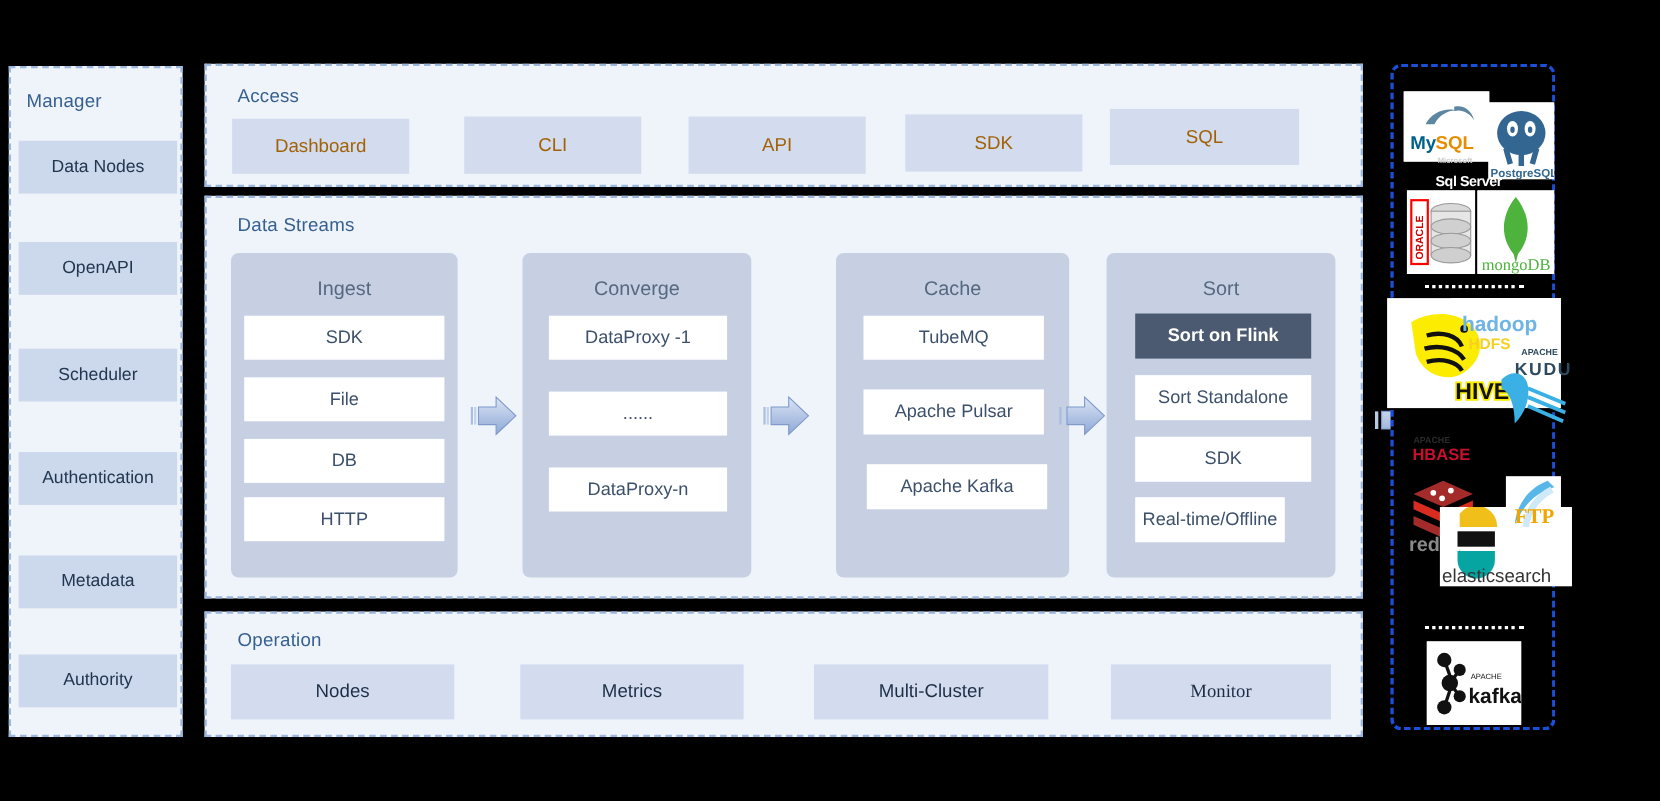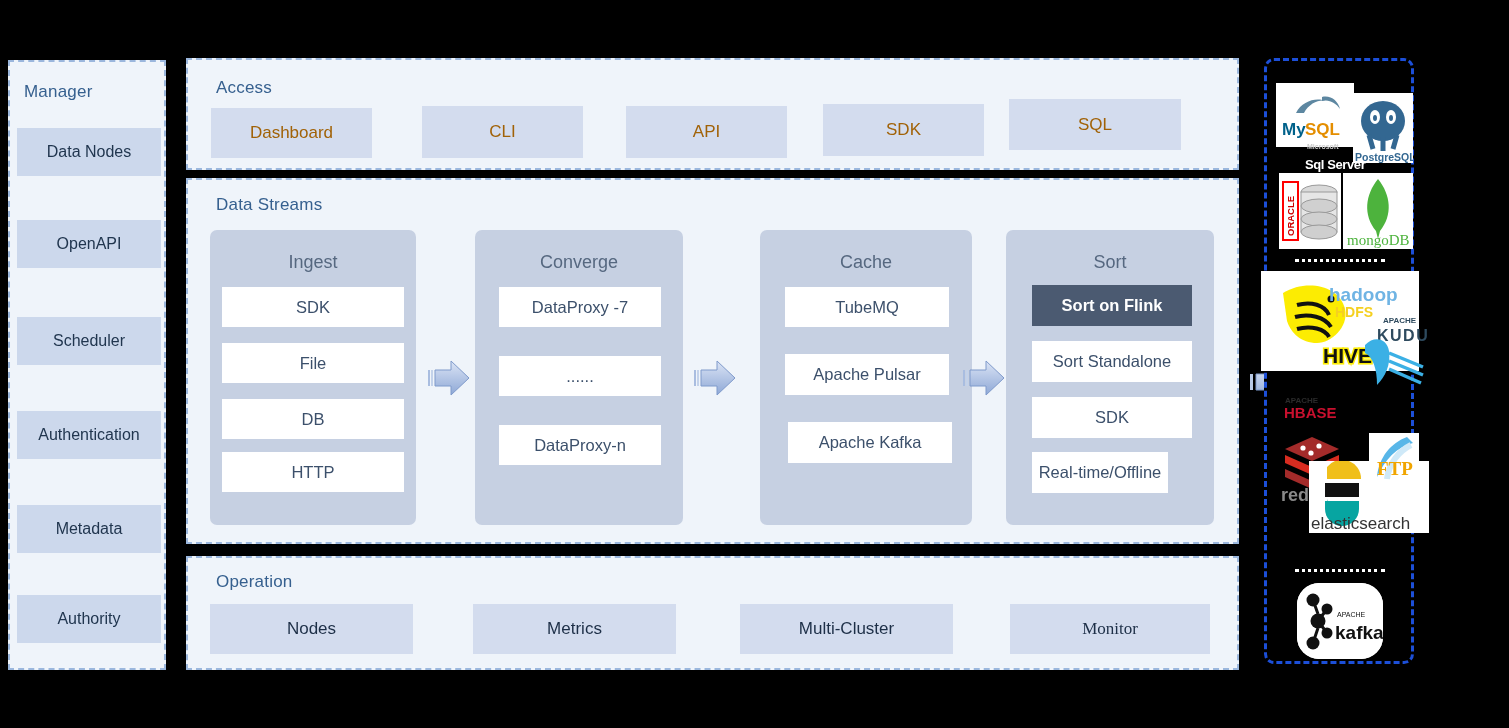--- a/index.html
+++ b/index.html
@@ -151,21 +151,21 @@
         </linearGradient>
           </defs>
         <path d="M10 14 L26 14 L26 5 L44 22 L26 39 L26 30 L10 30 Z" fill="url(#ag1)" stroke="#7f9acb" stroke-width="1"></path>
         <rect x="3" y="14" width="2" height="16" fill="#a9bde0"></rect>
         <rect x="6" y="14" width="2" height="16" fill="#c3d2ea"></rect>
       </svg>
     </div>
 
     <div class="stage-col" style="left:287px; width:208px;">
       <div class="col-title">Converge</div>
-      <div class="leaf" style="left:24px; top:57px;  width:162px; height:40px;">DataProxy -7</div>
+      <div class="leaf" style="left:24px; top:57px;  width:162px; height:40px;">DataProxy -1</div>
       <div class="leaf" style="left:24px; top:126px; width:162px; height:40px;">......</div>
       <div class="leaf" style="left:24px; top:195px; width:162px; height:40px;">DataProxy-n</div>
     </div>
 
     <div class="arrow" style="left:503px; top:176px;">
       <svg viewBox="0 0 46 44" width="46" height="44">
         <defs>
             <linearGradient id="ag2" x1="0" y1="0" x2="0" y2="1">
           <stop offset="0" stop-color="#dbe4f5"></stop>
               <stop offset="1" stop-color="#8ea8d6"></stop>
@@ -341,21 +341,21 @@
       <svg viewBox="0 0 50 56" width="50" height="56">
         <rect width="50" height="56" fill="#fff"></rect>
         <path d="M38 4 C22 10, 10 24, 8 44 C16 26, 28 14, 44 10 Z" fill="#58b6e8"></path>
         <path d="M42 12 C30 18, 20 30, 18 46" stroke="#cfe9f8" stroke-width="6" fill="none"></path>
         <text x="8" y="42" font-family="'Liberation Serif',serif" font-size="19" font-weight="bold" fill="#f0a500">FTP</text>
       </svg>
     </div>
 
     <div class="dash-sep" style="left:28px; top:508px; width:90px;"></div>
 
-    <div class="logo" style="left:30px; top:522px; width:86px; height:76px;border-radius:22px;">
+    <div class="logo" style="left:30px; top:522px; width:86px; height:76px;">
       <svg viewBox="0 0 86 76" width="86" height="76">
         <rect width="86" height="76" fill="#fff"></rect>
         <circle cx="16" cy="17" r="6.5" fill="#111"></circle>
         <circle cx="16" cy="60" r="6.5" fill="#111"></circle>
         <circle cx="30" cy="26" r="5.5" fill="#111"></circle>
         <circle cx="30" cy="50" r="5.5" fill="#111"></circle>
         <circle cx="21" cy="38" r="7.5" fill="#111"></circle>
         <path d="M21 38 L30 26 M21 38 L30 50 M16 17 L21 31 M16 60 L21 45" stroke="#111" stroke-width="3" fill="none"></path>
         <text x="40" y="34" font-family="'Liberation Sans',sans-serif" font-size="7" fill="#111">APACHE</text>
         <text x="38" y="56" font-family="'Liberation Sans',sans-serif" font-size="19" font-weight="bold" fill="#111">kafka</text>

